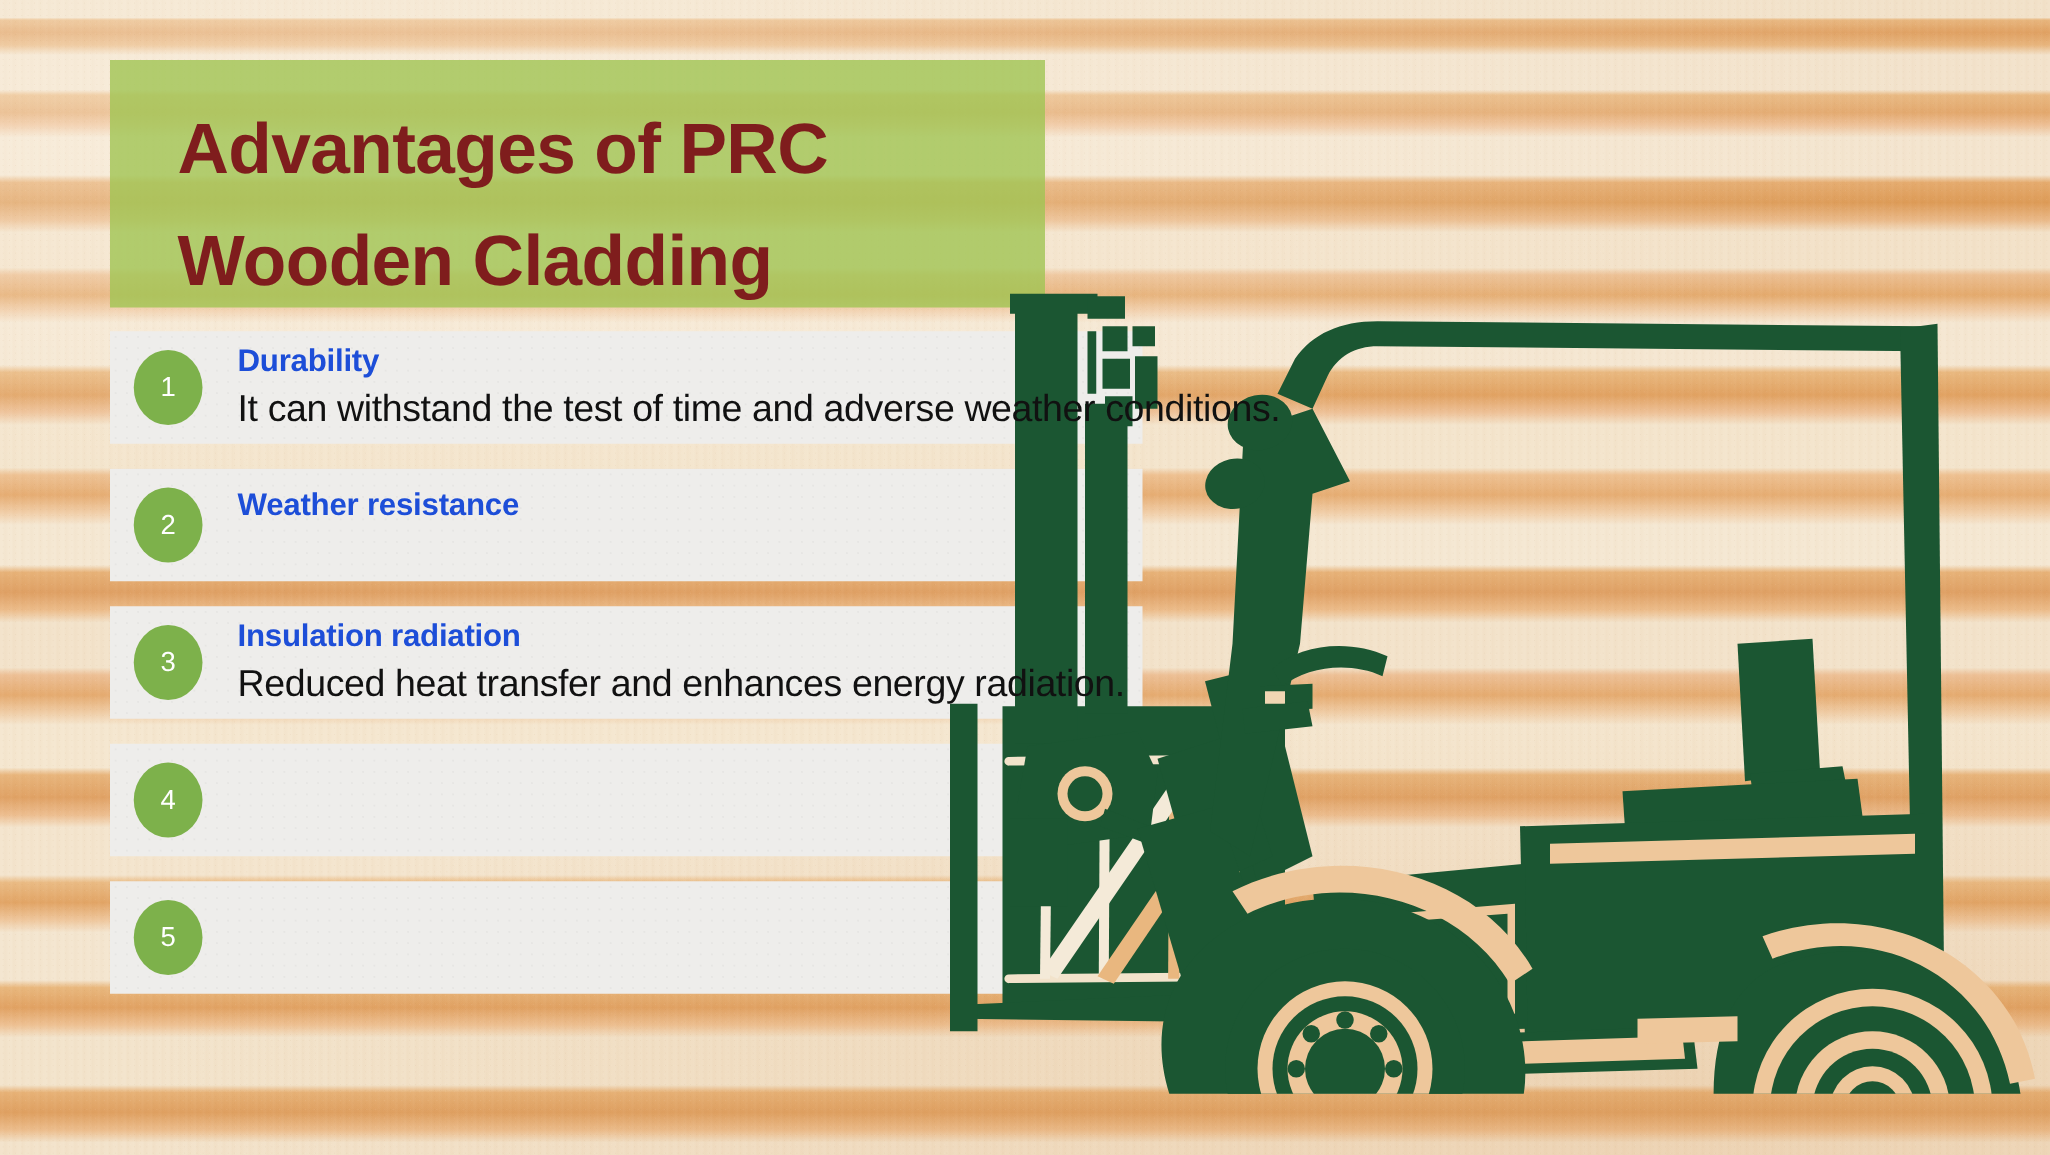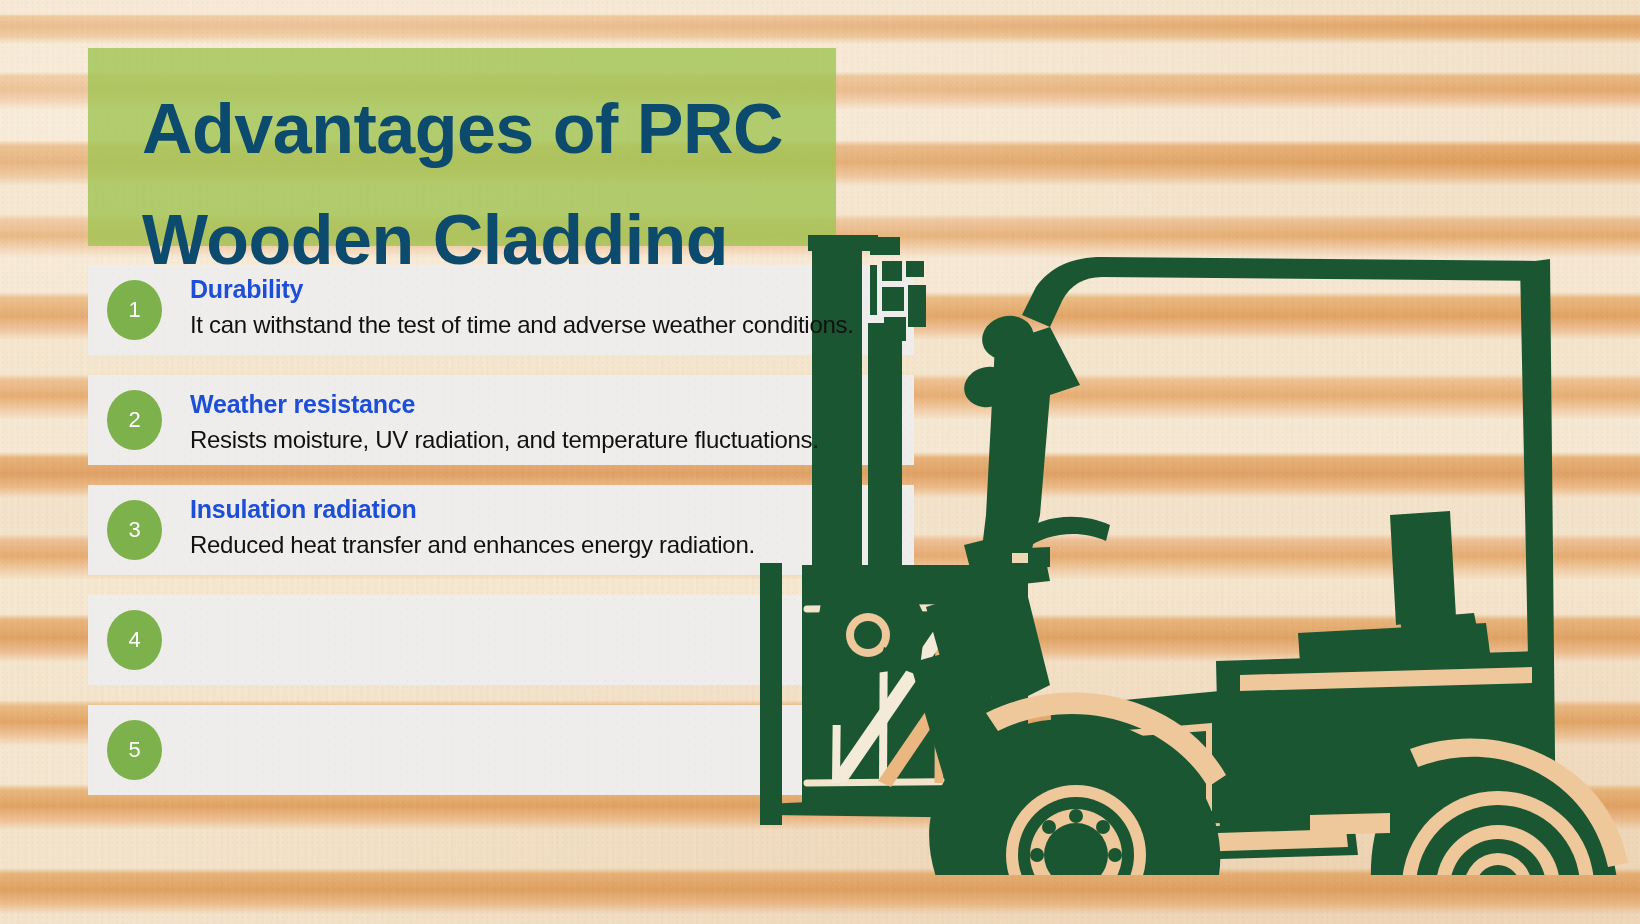--- a/index.html
+++ b/index.html
@@ -78,22 +78,22 @@
 
   
   #title-banner {
     position:absolute;
     left:88px; top:48px;
     width:748px; height:198px;
     background:rgba(160,196,82,0.80);
     padding:26px 0 0 54px;
   }
   #title-banner h1 {
-    color:#0c4a6e;
-    font-size:70px;
+    color:#7f1d1d;
+    font-size:57px;
     line-height:1.58;
     font-weight:bold;
     letter-spacing:-0.5px;
     white-space:pre-line;
   }
 
   
   .bar {
     position:absolute;
     background:#eeedeb;
@@ -127,21 +127,21 @@
   }
   .txt-block .head {
     color:#1d4ed8;
     font-weight:bold;
     font-size:25px;
     letter-spacing:-0.2px;
     line-height:1.12;
   }
   .txt-block .desc {
     color:#111111;
-    font-size:24px;
+    font-size:30px;
     letter-spacing:-0.3px;
     line-height:1.15;
     margin-top:8px;
   }
 
   
   #art {
     position:absolute;
     left:750px; top:215px;
     width:890px; height:660px;
@@ -296,21 +296,20 @@
   <div class="num-circle" style="left:107px; top:280px;">1</div>
   <div class="txt-block" style="top:275px;">
     <div class="head">Durability</div>
     <div class="desc">It can withstand the test of time and adverse weather conditions.</div>
   </div>
 
   <div class="bar" style="top:375px; height:90px; width:826px;"></div>
   <div class="num-circle" style="left:107px; top:390px;">2</div>
   <div class="txt-block" style="top:390px;">
     <div class="head">Weather resistance</div>
-    <div class="desc">Resists moisture, UV radiation, and temperature fluctuations.</div>
   </div>
 
   <div class="bar" style="top:485px; height:90px; width:826px;"></div>
   <div class="num-circle" style="left:107px; top:500px;">3</div>
   <div class="txt-block" style="top:495px;">
     <div class="head">Insulation radiation</div>
     <div class="desc">Reduced heat transfer and enhances energy radiation.</div>
   </div>
 
   <div class="bar" style="top:595px; height:90px; width:720px;"></div>

